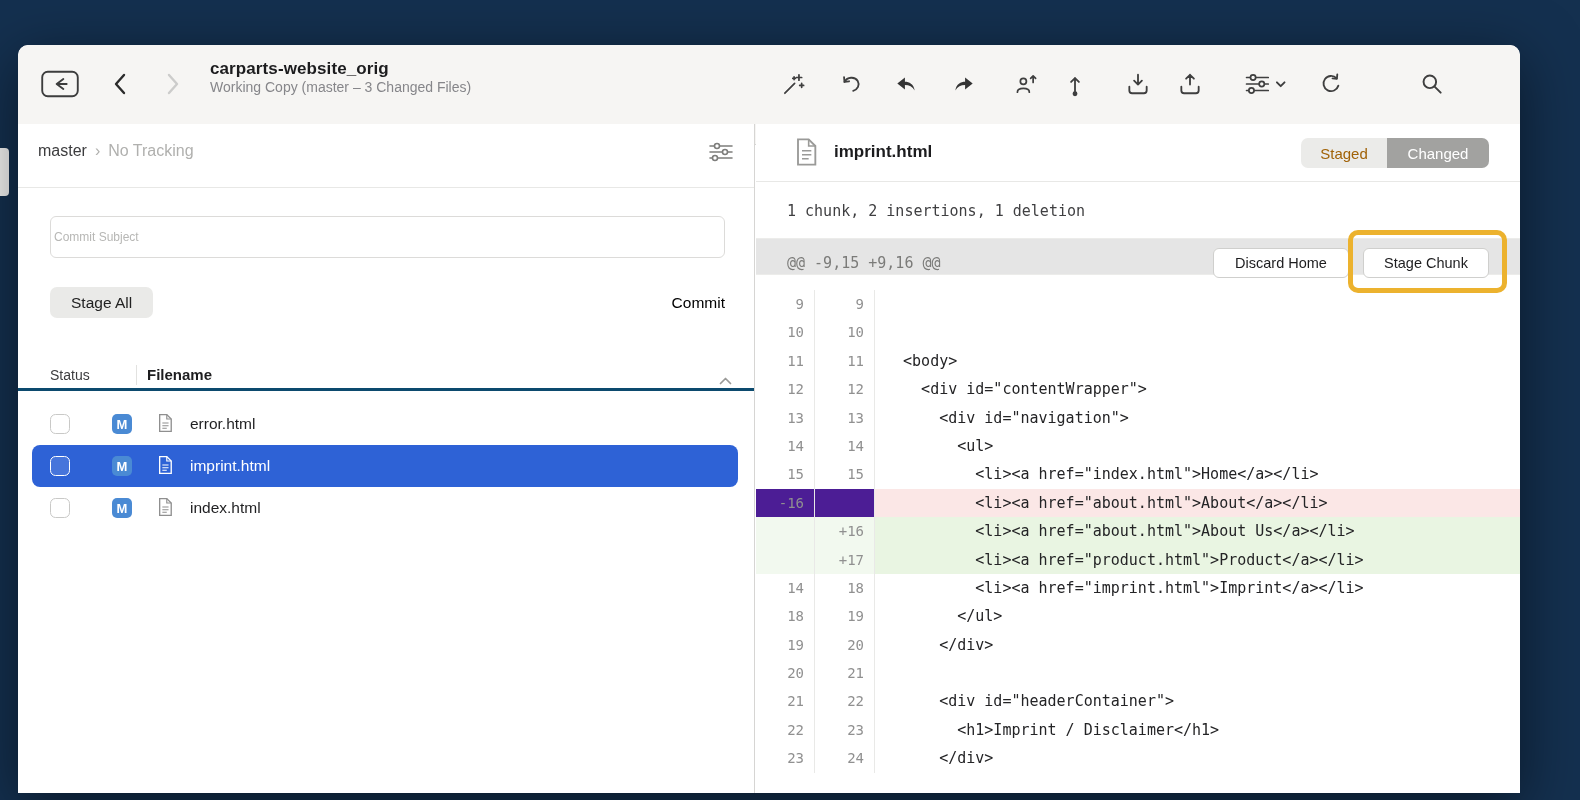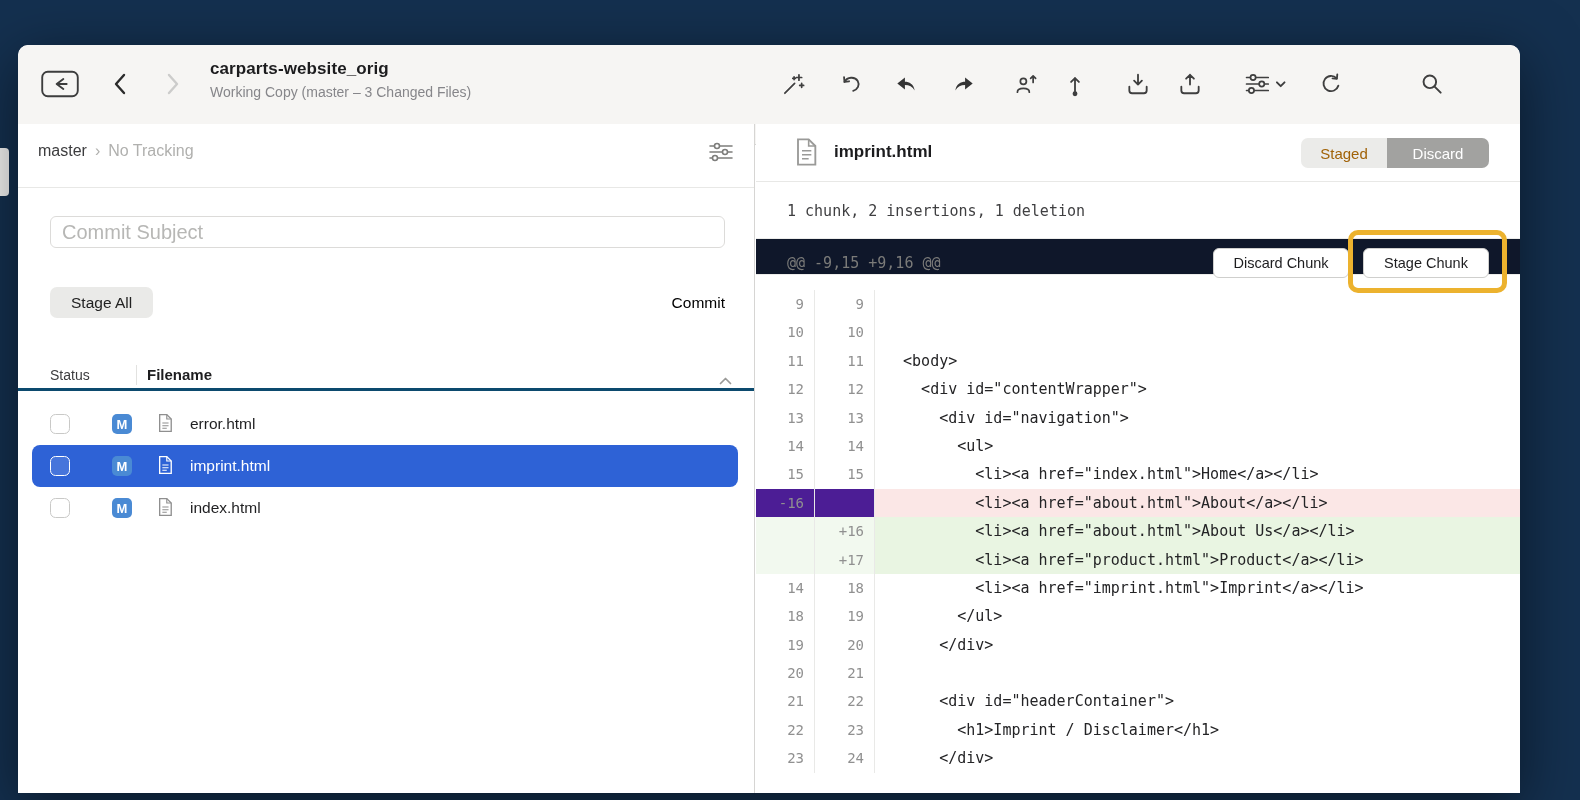--- a/index.html
+++ b/index.html
@@ -11,35 +11,35 @@
   .window{position:absolute;left:18px;top:45px;width:1502px;height:748px;background:#fff;
           border-radius:10px 10px 0 0;box-shadow:0 14px 60px rgba(0,0,0,.5);overflow:hidden}
 
   
   .toolbar{position:absolute;left:0;top:0;width:100%;height:100px;background:#f6f5f3;
            border-bottom:1px solid #d6d5d3;border-radius:10px 10px 0 0}
   .tbtn{position:absolute;top:17px;width:44px;height:44px;background:none;border:none;cursor:pointer;
         display:flex;align-items:center;justify-content:center}
   .titles{position:absolute;left:192px;top:14px}
   .title{font-size:17px;font-weight:700;color:#1c1c1e;letter-spacing:.1px}
-  .subtitle{font-size:14px;color:#86868a;margin-top:5px}
+  .subtitle{font-size:14px;color:#86868a;}
 
   
   .main{position:absolute;left:0;top:79px;right:0;bottom:0}
   .sidebar{position:absolute;left:0;top:0;width:737px;height:100%;background:#fff;border-right:1px solid #d6d5d3}
   .diffpanel{position:absolute;left:738px;top:0;right:0;height:100%;background:#fff}
 
   
   .crumbrow{position:absolute;left:0;right:0;top:0;height:64px;border-bottom:1px solid #e8e8e6}
   .crumb{position:absolute;left:20px;top:18px;font-size:16px;color:#b0b0ae;display:flex;gap:8px;align-items:center}
   .crumb .branch{color:#3c3c3e}
   .filterbtn{position:absolute;right:18px;top:16px;width:30px;height:26px;background:none;border:none;cursor:pointer}
 
-  .commitfield{position:absolute;left:32px;top:92px;width:675px;height:32px;border:1px solid #dcdbd9;
-               border-radius:6px;font-size:20px;padding:0 11px;color:#333;background:#fff;outline:none;
+  .commitfield{position:absolute;left:32px;top:92px;width:675px;height:42px;border:1px solid #dcdbd9;
+               border-radius:6px;font-size:12px;padding:0 3px;color:#333;background:#fff;outline:none;
                font-family:"Liberation Sans",sans-serif}
   .commitfield::placeholder{color:#b7b7b5}
 
   .stagerow{position:absolute;left:32px;top:163px;width:675px;height:31px;display:flex;
             justify-content:space-between;align-items:center}
   .stageall{height:31px;padding:0 21px;background:#eaeae8;border:none;border-radius:7px;
             font-size:15.5px;color:#222;cursor:pointer;font-family:"Liberation Sans",sans-serif}
   .commitbtn{background:none;border:none;font-size:15.5px;color:#000000;font-family:"Liberation Sans",sans-serif}
 
   .thead{position:absolute;left:0;right:0;top:236px;height:31px;border-bottom:3px solid #0c4a6e}
@@ -63,21 +63,21 @@
   .fhead{position:absolute;left:0;right:0;top:0;height:58px;border-bottom:1px solid #e8e8e6}
   .fhead .docic2{position:absolute;left:38px;top:13px}
   .fhead .fn{position:absolute;left:78px;top:18px;font-size:17px;font-weight:700;color:#1c1c1e}
   .segment{position:absolute;left:545px;top:14px;height:30px;border-radius:7px;overflow:hidden;display:flex}
   .seg{display:flex;align-items:center;justify-content:center;font-size:15px;cursor:pointer}
   .seg-staged{width:86px;background:#ebebe9;color:#a16207}
   .seg-unstaged{width:102px;background:#a2a2a0;color:#fff}
 
   .summary{position:absolute;left:31px;top:78px;font-family:"DejaVu Sans Mono",monospace;font-size:15px;color:#3f3f41}
 
-  .chunkbar{position:absolute;left:0;right:0;top:114px;height:37px;background:#0f172a;
+  .chunkbar{position:absolute;left:0;right:0;top:114px;height:37px;background:#e5e5e5;
             border-top:1px solid #ececea;border-bottom:1px solid #ececea}
   .chunkhdr{position:absolute;left:31px;top:15px;font-family:"DejaVu Sans Mono",monospace;font-size:15px;color:#7b7b79}
   .chunkbtn{position:absolute;top:9px;height:30px;background:#fff;border:1px solid #cfcfcd;border-radius:6px;
             font-size:14.5px;color:#1d1d1f;cursor:pointer;font-family:"Liberation Sans",sans-serif}
   .discard{left:457px;width:136px}
   .stage{left:607px;width:126px}
 
   .goldbox{position:absolute;left:592px;top:106px;width:159px;height:63px;border:5px solid #ECB22E;
            border-radius:10px;pointer-events:none;z-index:5}
 
@@ -276,29 +276,29 @@
         <span class="docic2">
           <svg width="24" height="30" viewBox="0 0 18 22" fill="none">
             <path d="M3 1.5 h8 l5 5 v14 h-13 z" stroke="#9a9a98" stroke-width="1.4"></path>
             <path d="M11 1.5 v5 h5" stroke="#9a9a98" stroke-width="1.2"></path>
             <path d="M6 10 h7 M6 13 h7 M6 16 h5" stroke="#9a9a98" stroke-width="1.1"></path>
           </svg>
         </span>
         <span class="fn">imprint.html</span>
         <div class="segment">
           <span class="seg seg-staged">Staged</span>
-          <span class="seg seg-unstaged">Discard</span>
+          <span class="seg seg-unstaged">Changed</span>
         </div>
       </div>
 
       <div class="summary">1 chunk, 2 insertions, 1 deletion</div>
 
       <div class="chunkbar">
         <span class="chunkhdr">@@ -9,15 +9,16 @@</span>
-        <button class="chunkbtn discard">Discard Chunk</button>
+        <button class="chunkbtn discard">Discard Home</button>
         <button class="chunkbtn stage">Stage Chunk</button>
       </div>
 
       <div class="goldbox"></div>
 
       <div class="difflines">
           <div class="diff-row context">
             <div class="g old">9</div>
             <div class="g new">9</div>
             <div class="code"></div>

